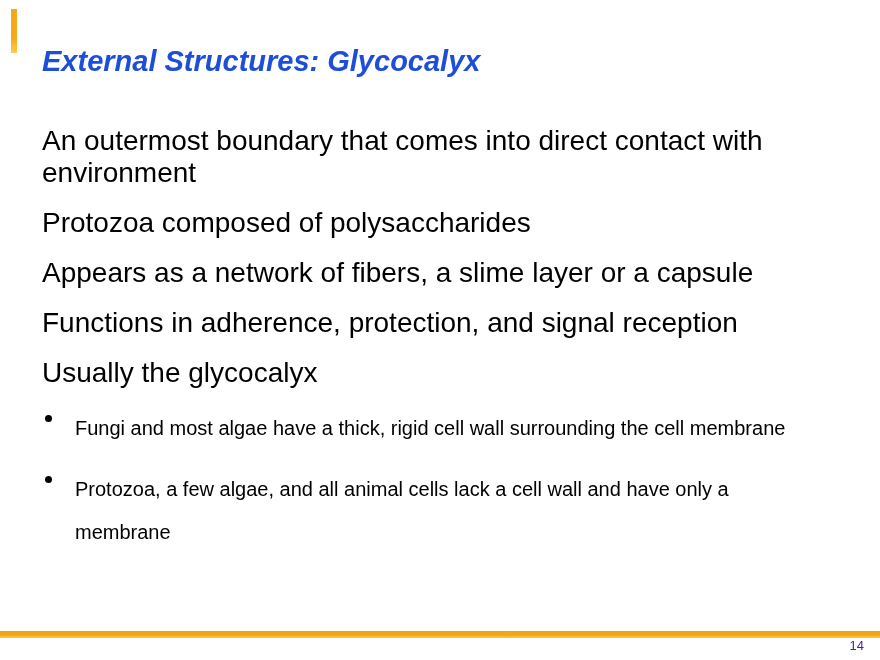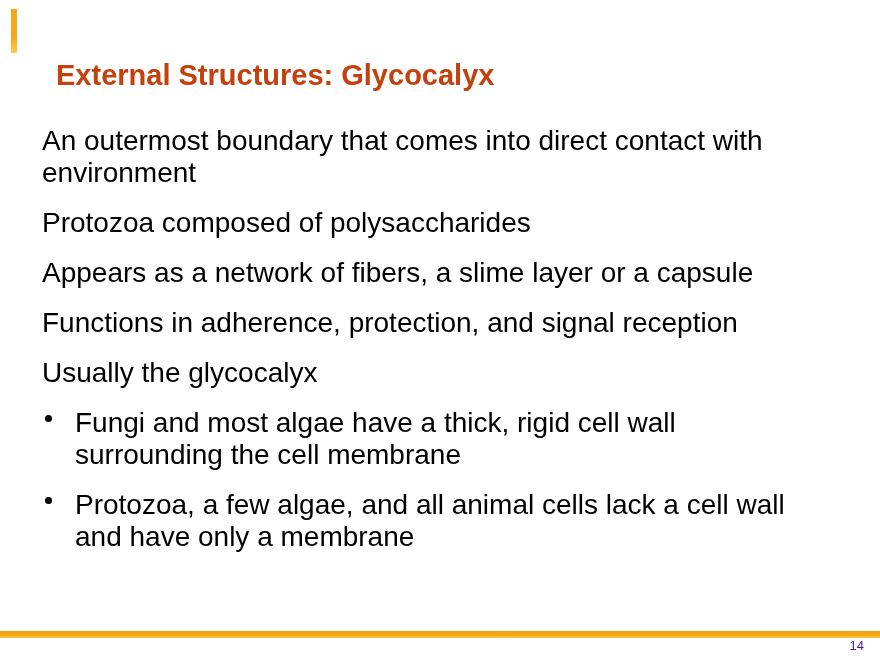--- a/index.html
+++ b/index.html
@@ -21,26 +21,27 @@
     left: 11px;
     top: 9px;
     width: 6px;
     height: 44px;
     background: linear-gradient(to bottom, #f4a81a 0%, #f4a81a 65%, #ffcb50 100%);
   }
   .slide-title {
     position: absolute;
     left: 42px;
     top: 44px;
-    margin: 14px;
+    margin: 0;
     font-size: 29px;
     font-weight: bold;
     line-height: 34px;
-    color: #c2410c;
+    color: #1d4ed8;
     white-space: nowrap;
+    font-style: italic;
   }
   .content {
     position: absolute;
     left: 42px;
     top: 125px;
     width: 772px;
   }
   .content p {
     margin: 0 0 18px 0;
     font-size: 28px;
@@ -49,22 +50,22 @@
   }
   ul.bullets {
     margin: 0;
     padding: 0;
     list-style: none;
   }
   ul.bullets li {
     position: relative;
     margin: 8px 0 18px 0;
     padding-left: 33px;
-    font-size: 28px;
-    line-height: 32px;
+    font-size: 20px;
+    line-height: 43px;
     color: #000000;
   }
   .bullet-dot {
     position: absolute;
     left: 3px;
     top: 8px;
     width: 7px;
     height: 7px;
     border-radius: 50%;
     background: #000000;

